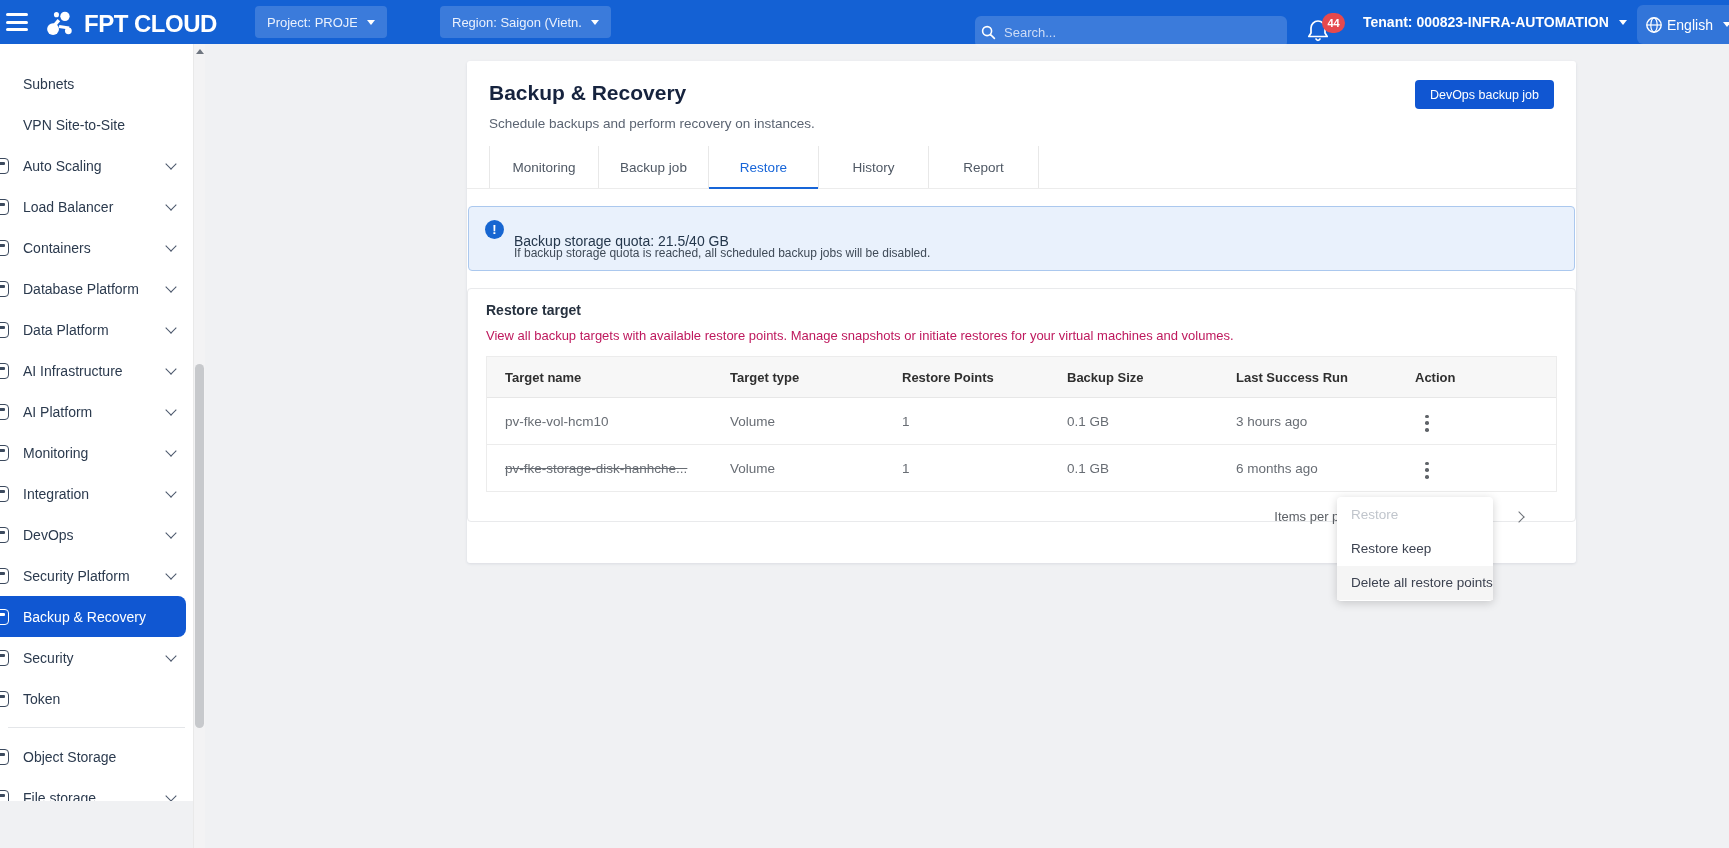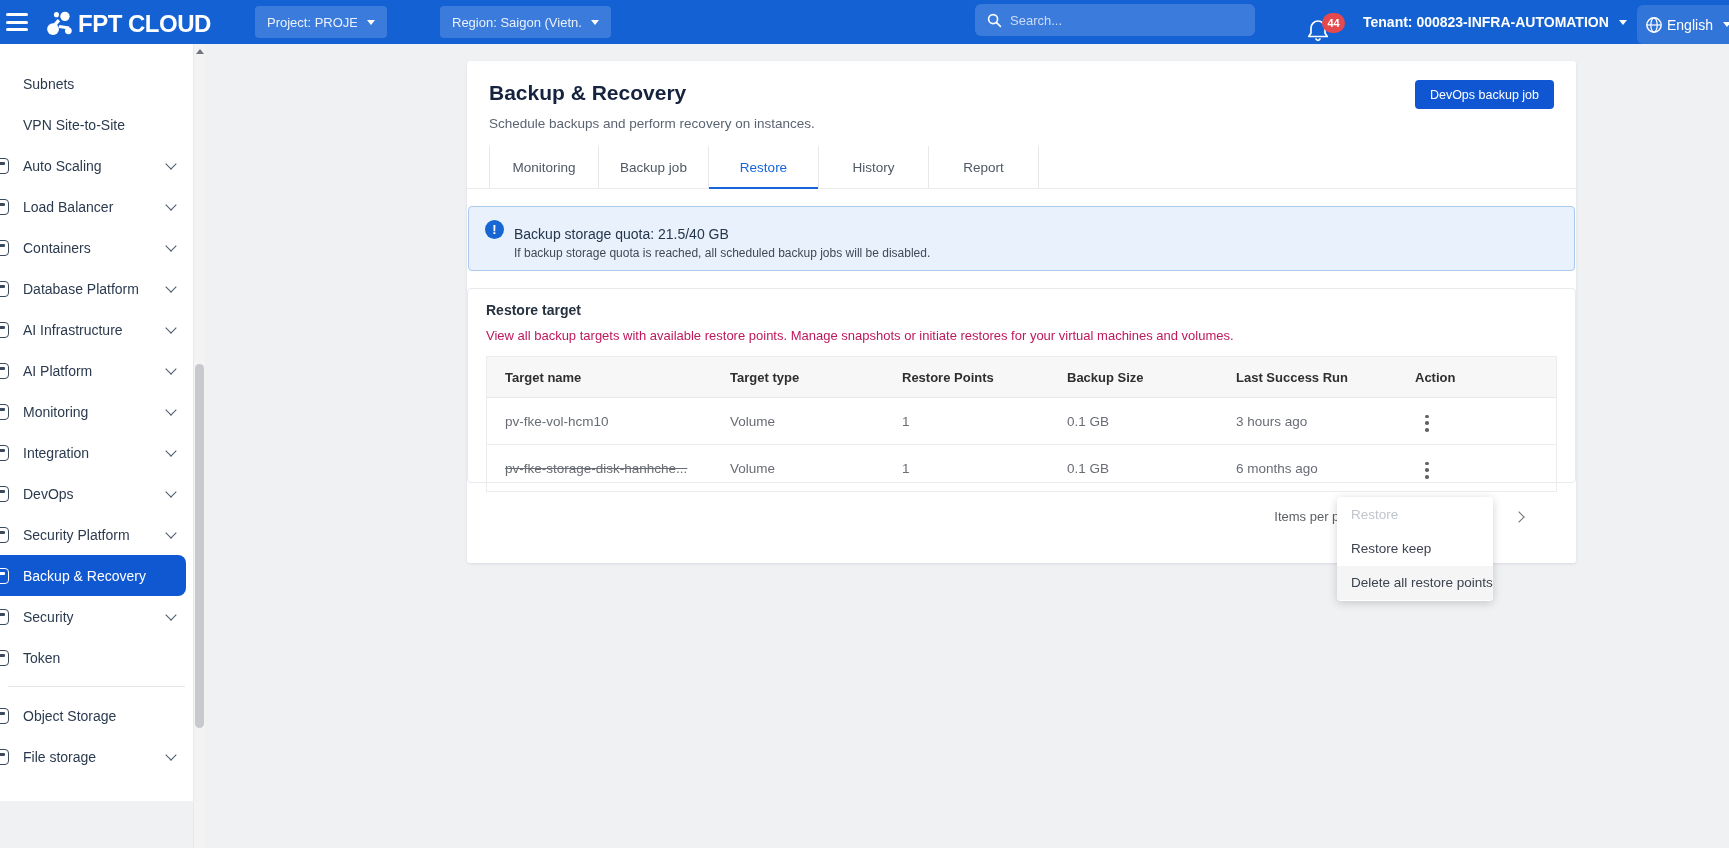--- a/index.html
+++ b/index.html
@@ -4,28 +4,28 @@
 <style>
   * { box-sizing: border-box; margin: 0; padding: 0; }
   html,body { width:1729px; height:848px; }
   body { font-family: "Liberation Sans", sans-serif; background:#f0f1f3; overflow:hidden; }
   #app { position:relative; width:1729px; height:848px; overflow:hidden; }
 
   
   .navbar { position:absolute; left:0; top:0; width:1729px; height:44px; background:#1461d4; z-index:50; }
   .hamburger { position:absolute; left:6px; top:13px; width:22px; height:18px; display:flex; flex-direction:column; justify-content:space-between; cursor:pointer; }
   .hamburger span { display:block; height:3px; background:#fff; border-radius:2px; }
-  .brand { position:absolute; left:42px; top:0; height:47px; display:flex; align-items:center; gap:2px; color:#fff; }
+  .brand { position:absolute; left:42px; top:0; height:47px; display:flex; align-items:center; gap:8px; color:#fff; }
   .brand-text { font-size:24px; font-weight:bold; letter-spacing:-0.5px; }
   .nav-pill { position:absolute; top:6px; height:32px; background:rgba(255,255,255,0.17); border-radius:4px; display:flex; align-items:center; padding:0 12px; color:#eaf1fd; font-size:13px; cursor:pointer; }
   .pill-project { left:255px; width:132px; }
   .pill-region { left:440px; width:171px; }
   .nav-pill .label { flex:1; white-space:nowrap; overflow:hidden; }
   .caret { width:0; height:0; border-left:4.5px solid transparent; border-right:4.5px solid transparent; border-top:5px solid #fff; margin-left:10px; flex:none; }
-  .searchbox { position:absolute; left:975px; top:4px; width:280px; height:32px; background:rgba(255,255,255,0.17); border-radius:6px; display:flex; align-items:center; padding:0 12px; }
+  .searchbox { position:absolute; left:975px; top:16px; width:312px; height:32px; background:rgba(255,255,255,0.17); border-radius:6px; display:flex; align-items:center; padding:0 6px; }
   .searchbox input { flex:1; background:transparent; border:none; outline:none; color:#fff; font-size:13px; margin-left:8px; font-family:"Liberation Sans",sans-serif; }
   .searchbox input::placeholder { color:#cddcf6; }
   .bell-wrap { position:absolute; left:1306px; top:18px; width:46px; height:32px; cursor:pointer; }
   .badge { position:absolute; left:16px; top:-5px; min-width:23px; height:20px; background:#e5494d; border-radius:10px; color:#fff; font-size:11px; font-weight:bold; display:flex; align-items:center; justify-content:center; padding:0 5px; }
   .tenant { position:absolute; left:1363px; top:0; height:44px; display:flex; align-items:center; color:#fff; font-size:14px; font-weight:bold; cursor:pointer; }
   .lang { position:absolute; left:1637px; top:5px; height:39px; width:110px; background:rgba(255,255,255,0.13); border-radius:6px 0 0 6px; display:flex; align-items:center; color:#fff; font-size:14px; padding:0 8px; cursor:pointer; }
 
   
   .sidebar { position:absolute; left:0; top:44px; width:193px; height:757px; background:#fff; overflow:hidden; padding-top:19px; z-index:10; }
   .side-item { height:41px; display:flex; align-items:center; font-size:14px; color:#2b3a4e; cursor:pointer; position:relative; }
@@ -53,24 +53,24 @@
 
   .tabs { margin-top:15px; height:43px; display:flex; padding-left:22px; border-bottom:1px solid #ececec; }
   .tab { width:110px; display:flex; align-items:center; justify-content:center; font-size:13.5px; color:#4f5864; border-right:1px solid #e8e8e8; cursor:pointer; position:relative; }
   .tab:first-child { border-left:1px solid #e8e8e8; }
   .tab.active { color:#1765d8; }
   .tab.active::after { content:""; position:absolute; left:0; right:0; bottom:-1px; height:2px; background:#1765d8; }
 
   .alert { margin:17px 1px 0 1px; height:65px; background:#e9f1fc; border:1px solid #abc8ee; border-radius:4px; position:relative; }
   .info-icon { position:absolute; left:16px; top:13px; width:19px; height:19px; border-radius:50%; background:#1766d1; color:#fff; font-size:13px; font-weight:bold; display:flex; align-items:center; justify-content:center; }
   .info-icon::after { content:"!"; }
-  .alert-title { position:absolute; left:45px; top:19px; font-size:14px; color:#24364b; }
+  .alert-title { position:absolute; left:45px; top:26px; font-size:14px; color:#24364b; }
   .alert-desc { position:absolute; left:45px; top:39px; font-size:12px; color:#3f4a57; }
 
-  .section { margin:17px 0 0 0; border:1px solid #e9eaec; border-radius:4px; height:195px; padding:13px 18px 0 18px; position:relative; }
+  .section { margin:17px 0 0 0; border:1px solid #e9eaec; border-radius:4px; height:234px; padding:13px 18px 0 18px; position:relative; }
   .section-title { font-size:14px; font-weight:bold; color:#26313f; }
   .section-desc { margin-top:10px; font-size:13px; color:#be185d; }
 
   .table { margin-top:13px; border:1px solid #ececec; border-bottom:none; }
   .trow { display:grid; grid-template-columns:225px 172px 165px 169px 179px 1fr; align-items:center; }
   .trow > div { padding-left:18px; }
   .thead { height:41px; background:#f7f7f7; border-bottom:1px solid #e7e7e7; font-size:13px; font-weight:bold; color:#2f2f2f; }
   .tbody-row { height:47px; border-bottom:1px solid #ececec; font-size:13.5px; color:#686d74; }
   .strike { text-decoration:line-through; }
   .kebab { display:inline-flex; flex-direction:column; gap:3px; padding:4px 6px; cursor:pointer; margin-left:4px; }
@@ -177,20 +177,25 @@
         <span class="chev"></span>
       </div>
     <div class="side-item">
         <span class="s-icon"></span>
         <span class="txt">Containers</span>
         <span class="chev"></span>
       </div>
     <div class="side-item">
         <span class="s-icon"></span>
         <span class="txt">Database Platform</span>
+        <span class="chev"></span>
+      </div>
+    <div class="side-item">
+        <span class="s-icon"></span>
+        <span class="txt">Data Platform</span>
         <span class="chev"></span>
       </div>
     <div class="side-item">
         <span class="s-icon"></span>
         <span class="txt">AI Infrastructure</span>
         <span class="chev"></span>
       </div>
     <div class="side-item">
         <span class="s-icon"></span>
         <span class="txt">AI Platform</span>

